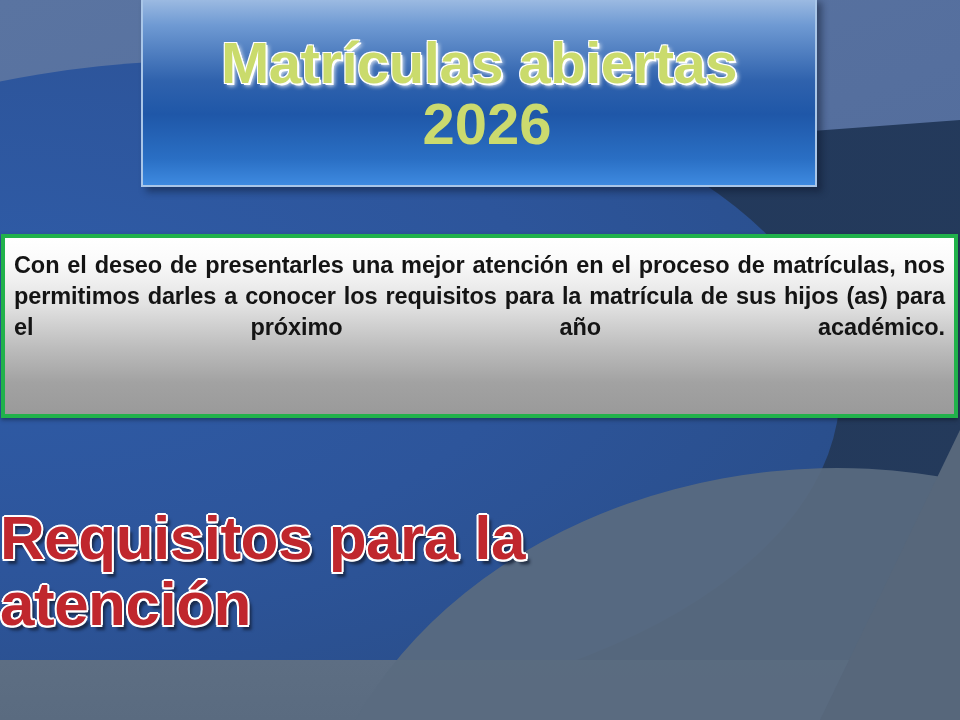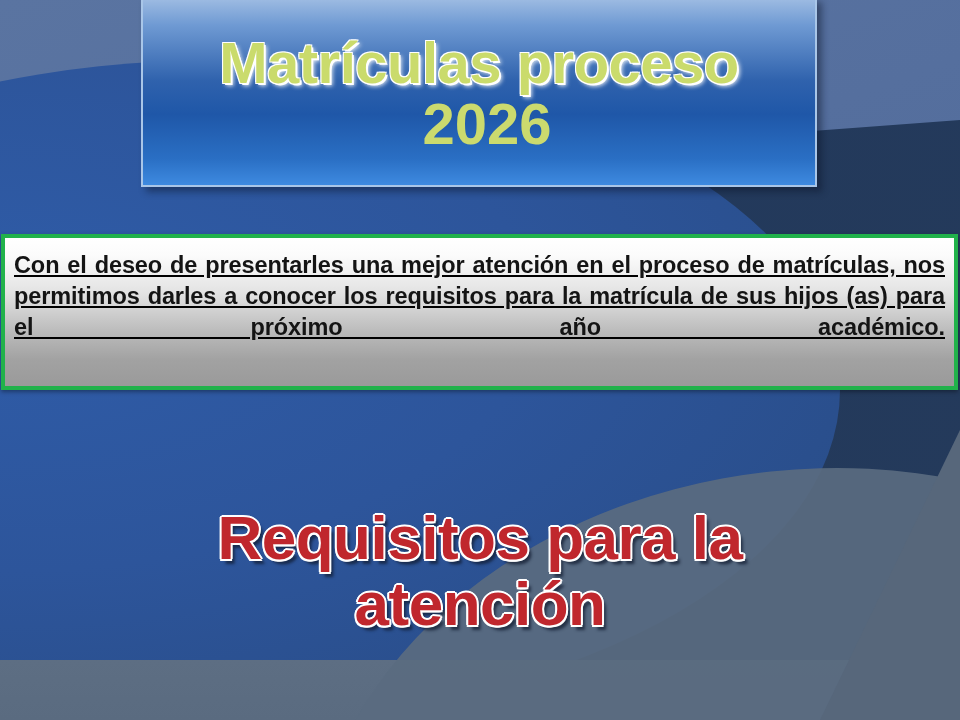--- a/index.html
+++ b/index.html
@@ -131,32 +131,31 @@
     margin-top: 2px;
     margin-left: 16px;
   }
 
   
   #body-panel {
     position: absolute;
     left: 1px;
     top: 234px;
     width: 957px;
-    height: 156px;
+    height: 184px;
     box-sizing: border-box;
     border: 4px solid #21b24b;
     background: linear-gradient(180deg,
         #ffffff 0%,
         #fbfbfb 12%,
         #e2e2e2 38%,
         #bdbdbd 62%,
         #a2a2a2 82%,
         #9a9a9a 100%);
     box-shadow: 0 2px 4px rgba(0,0,0,.35);
-    text-decoration: underline;
   }
   #body-panel .panel-text {
     margin: 0;
     padding: 12px 9px 0 9px;
     font-size: 23.5px;
     font-weight: bold;
     line-height: 1.32;
     color: #141414;
     text-align: justify;
     text-justify: inter-word;
@@ -167,21 +166,21 @@
     display: inline-block;
     width: 100%;
   }
 
   
   #bottom-heading {
     position: absolute;
     left: 0;
     right: 0;
     top: 505px;
-    text-align: center;
+    text-align: left;
     pointer-events: none;
   }
   #bottom-heading .heading-line {
     font-size: 62px;
     font-weight: bold;
     line-height: 1.06;
     color: #c0272d;
     letter-spacing: -0.5px;
     text-shadow:
       -1.5px -1.5px 0 #ffffff,
@@ -205,21 +204,21 @@
     <div class="bg-base"></div>
     <div class="bg-navy"></div>
     <div class="bg-oval"></div>
     <div class="bg-floor"></div>
     <div class="bg-grey-sweep"></div>
     <div class="bg-grey-right"></div>
   </div>
 
   <div id="title-card">
     <div class="title-inner">
-      <div class="title-line1">Matrículas proceso</div>
+      <div class="title-line1">Matrículas abiertas</div>
       <div class="title-line2">2026</div>
     </div>
   </div>
 
   <div id="body-panel">
     <p class="panel-text">Con el deseo de presentarles una mejor atención en el proceso de matrículas, nos permitimos darles a conocer  los requisitos para la matrícula de sus hijos (as) para el próximo año académico.</p>
   </div>
 
   <div id="bottom-heading">
     <div class="heading-line">Requisitos para la</div>

